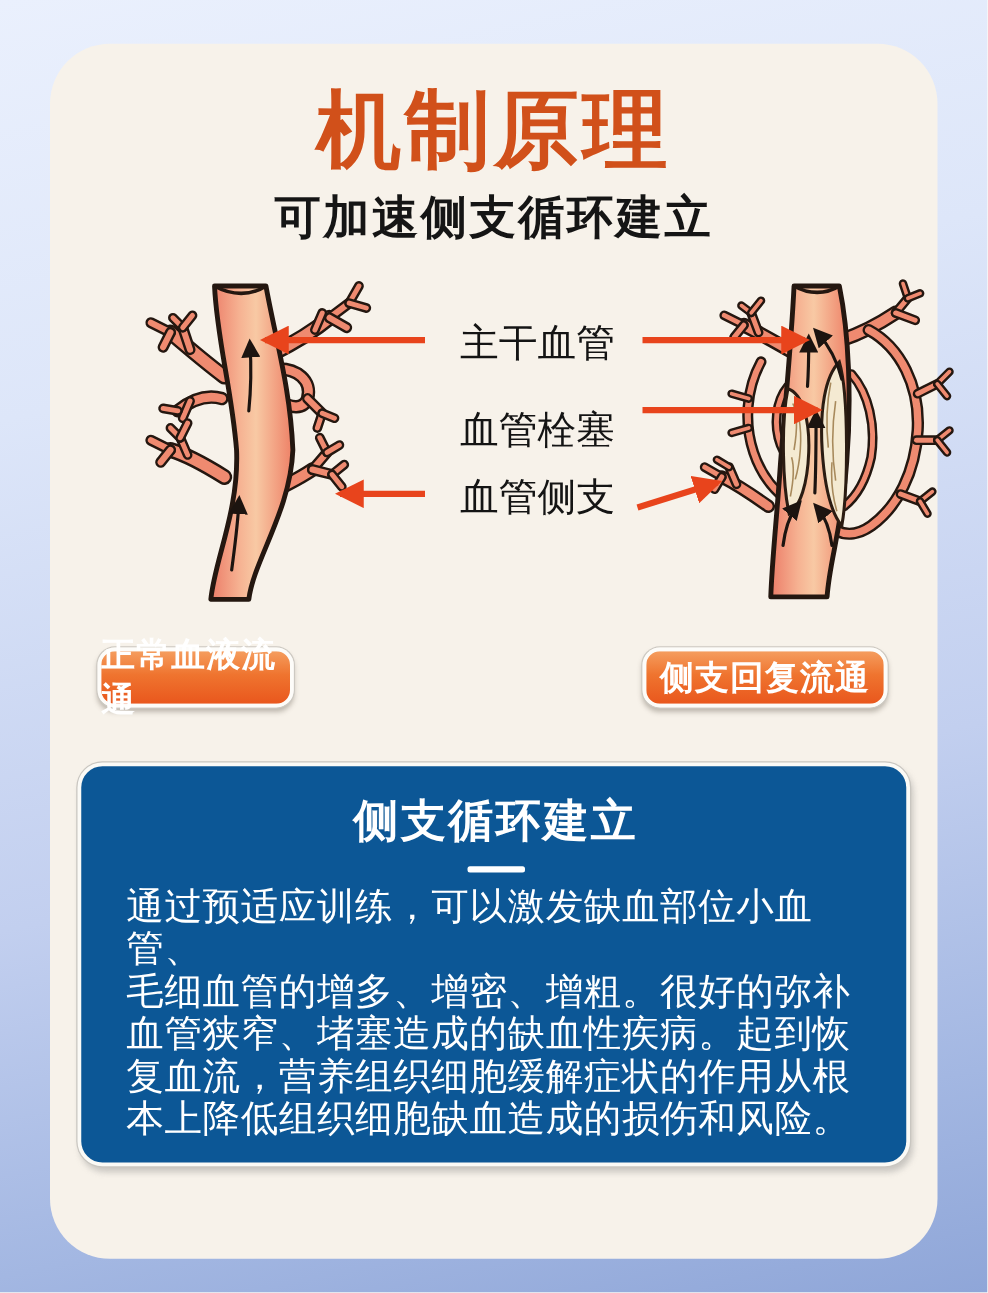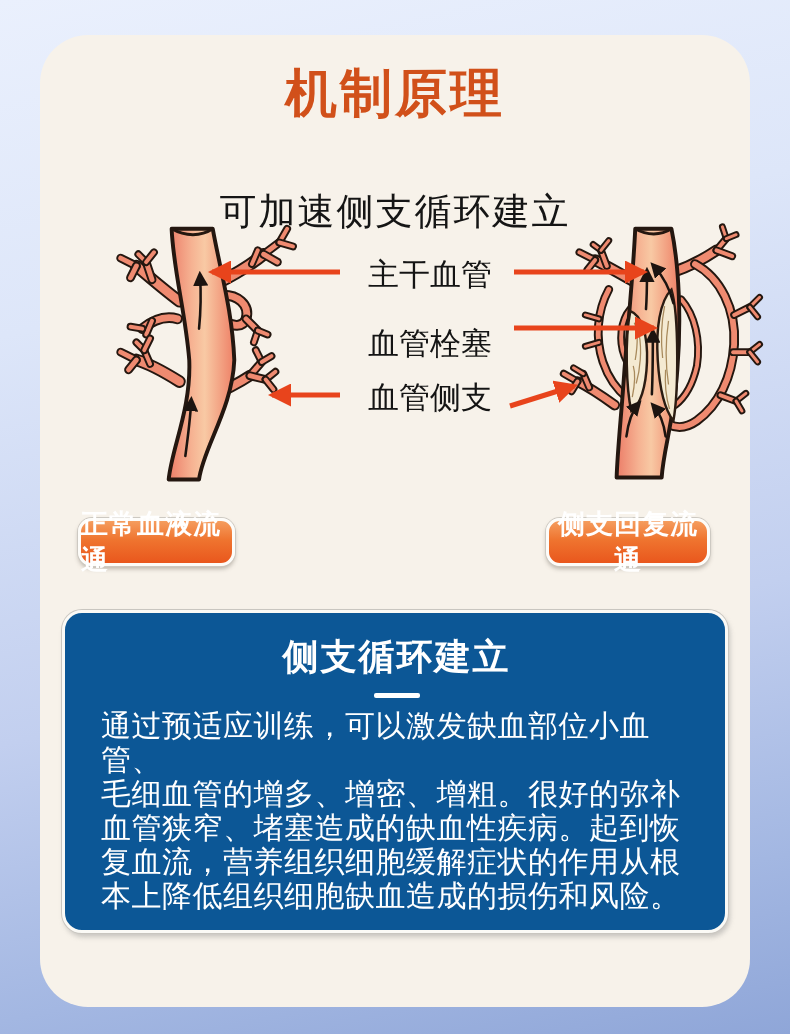--- a/index.html
+++ b/index.html
@@ -3,39 +3,39 @@
 <meta charset="utf-8">
 <style>
   html,body{margin:0;padding:0;}
   body{width:790px;height:1034px;overflow:hidden;
        font-family:"Liberation Sans","DejaVu Sans",sans-serif;}
   .page{position:relative;width:790px;height:1034px;
         background:linear-gradient(168deg,#eaf0fd 0%,#dde6f9 28%,#c2cfef 62%,#a3b7e2 85%,#8fa6d8 100%);}
   .card{position:absolute;left:40px;right:40px;top:35px;bottom:27px;
         background:#f7f2ea;border-radius:48px;}
   .page-title{position:absolute;top:24px;left:0;width:100%;text-align:center;
-        font-size:52px;font-weight:900;color:#d1501a;letter-spacing:3px;margin:0;}
+        font-size:68px;font-weight:900;color:#d1501a;letter-spacing:3px;margin:0;}
   .page-subtitle{position:absolute;top:114px;left:0;width:100%;text-align:center;
-        font-size:37px;font-weight:400;color:#151515;letter-spacing:2px;margin-top:38px;}
+        font-size:37px;font-weight:700;color:#151515;letter-spacing:2px;}
   .diagram{position:absolute;top:175px;left:0;width:100%;height:300px;margin-left:32px;}
   .vessel{position:absolute;top:0;width:235px;height:300px;}
   .vessel-left{left:35px;}
   .vessel-right{left:480px;}
   .pointer-arrows{position:absolute;left:0;top:0;width:710px;height:300px;pointer-events:none;}
   .vlabel{position:absolute;left:288px;width:140px;text-align:center;
         font-size:31px;font-weight:500;color:#141414;}
   .vlabel.l1{top:44px;} .vlabel.l2{top:113px;} .vlabel.l3{top:167px;}
   .badges{position:absolute;top:483px;left:0;width:100%;height:48px;}
   .badge{position:absolute;top:0;height:48px;display:flex;align-items:center;justify-content:center;
         font-size:27px;font-weight:700;color:#ffffff;letter-spacing:1px;
         background:linear-gradient(180deg,#f59d5e 0%,#ef742f 45%,#e9571d 100%);
         border:3px solid #fdfcf9;border-radius:14px;
         box-shadow:0 0 0 1px #cdc9c2,0 3px 4px rgba(120,110,100,.45);box-sizing:border-box;}
   .badge-left{left:38px;width:157px;}
-  .badge-right{right:40px;width:164px;text-align:center;}
+  .badge-right{right:40px;width:196px;text-align:center;}
   .info-box{position:absolute;top:575px;left:22px;right:22px;height:323px;box-sizing:border-box;
         background:#0c5796;border:3px solid #fbfaf6;border-radius:20px;
         box-shadow:0 0 0 1px #c9c6c0,2px 4px 5px rgba(130,130,130,.4);
         padding:20px 33px 0 36px;}
   .info-title{text-align:center;font-size:36px;font-weight:800;color:#ffffff;letter-spacing:2px;}
   .info-divider{width:46px;height:5px;background:#ffffff;border-radius:2px;margin:11px auto 11px auto;}
   .info-line{margin:0;font-size:30px;line-height:34px;color:#ffffff;font-weight:500;letter-spacing:.5px;}
   .ob{fill:none;stroke:#241710;stroke-linecap:round;stroke-linejoin:round;}
   .ib{fill:none;stroke:#ef8a70;stroke-linecap:round;stroke-linejoin:round;}
   .fl{fill:none;stroke:#1c1410;stroke-width:2.6;stroke-linecap:round;}

